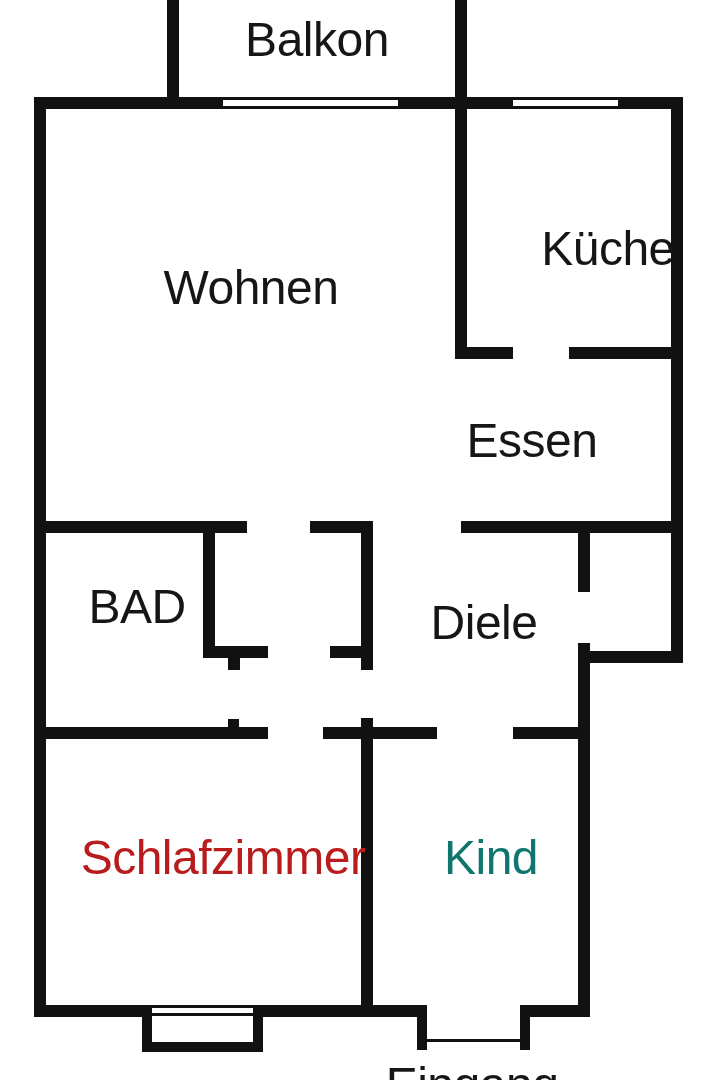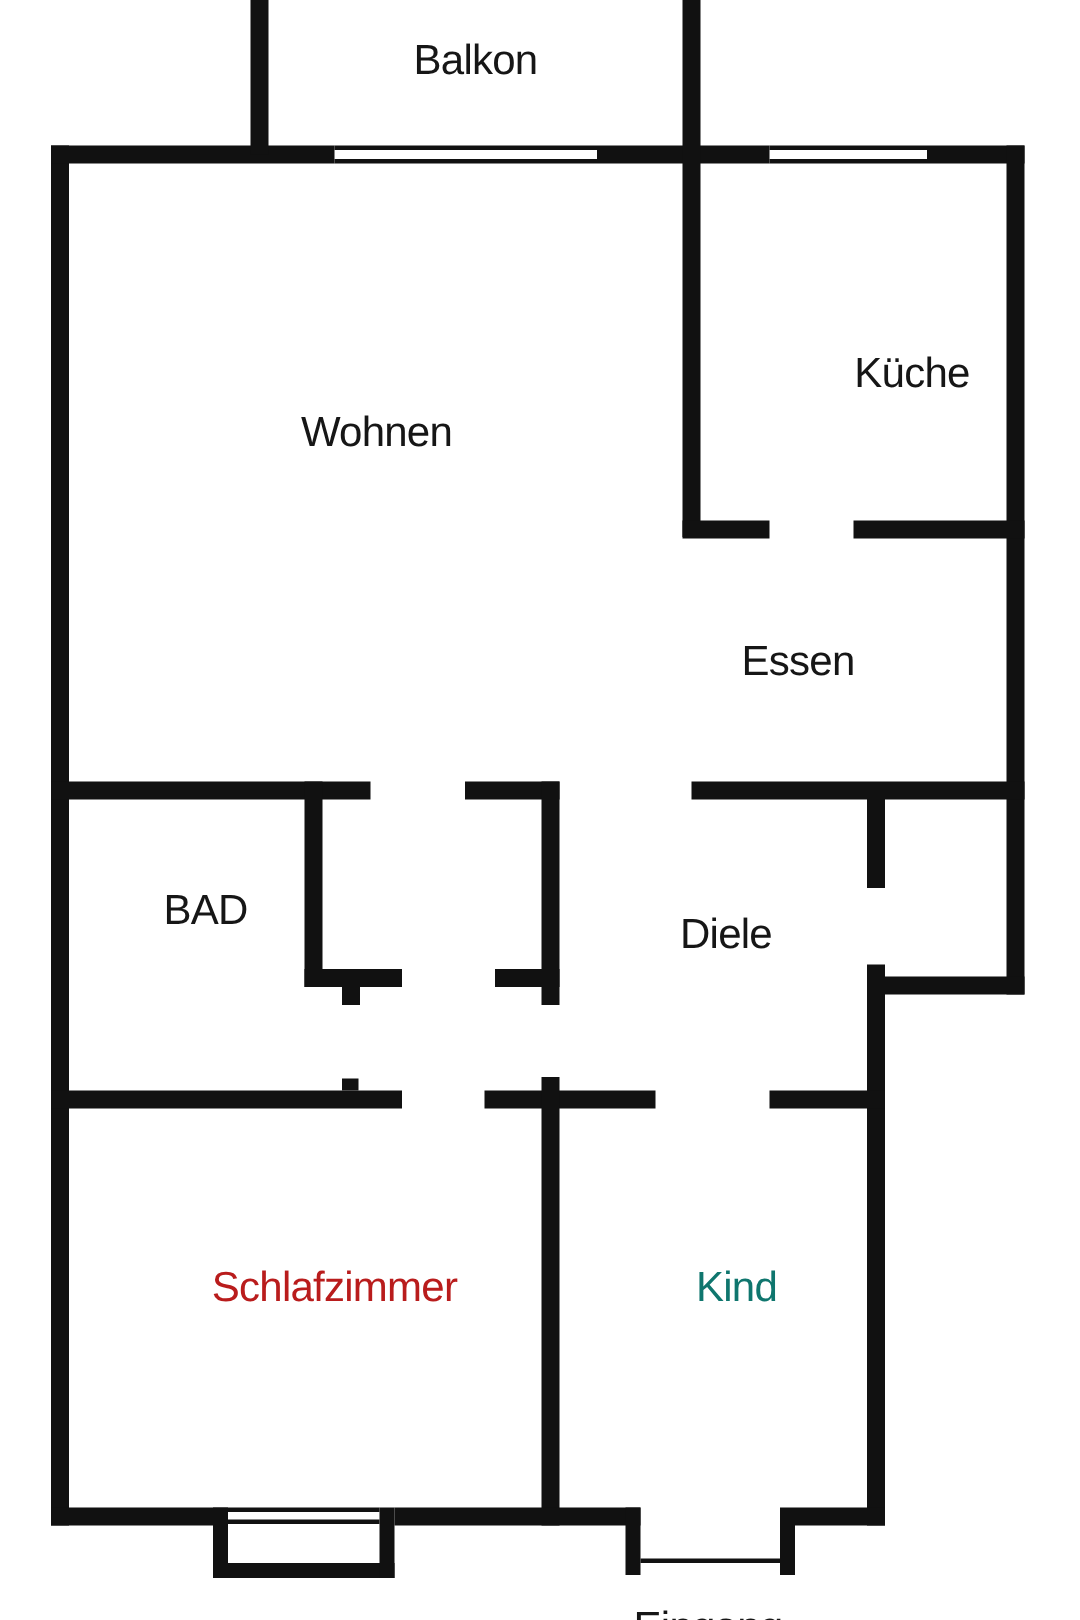--- a/index.html
+++ b/index.html
@@ -19,21 +19,21 @@
     position: absolute;
     background: #111111;
   }
   .wline {
     position: absolute;
     background: #1a1a1a;
   }
   .room-label {
     position: absolute;
     transform: translate(-50%, -50%);
-    font-size: 28px;
+    font-size: 48px;
     letter-spacing: -0.5px;
     color: #161616;
     white-space: nowrap;
     line-height: 1;
   }
 </style>
 </head>
 <body>
 
 <div id="floorplan-canvas" style="background: rgb(255, 255, 255);">

